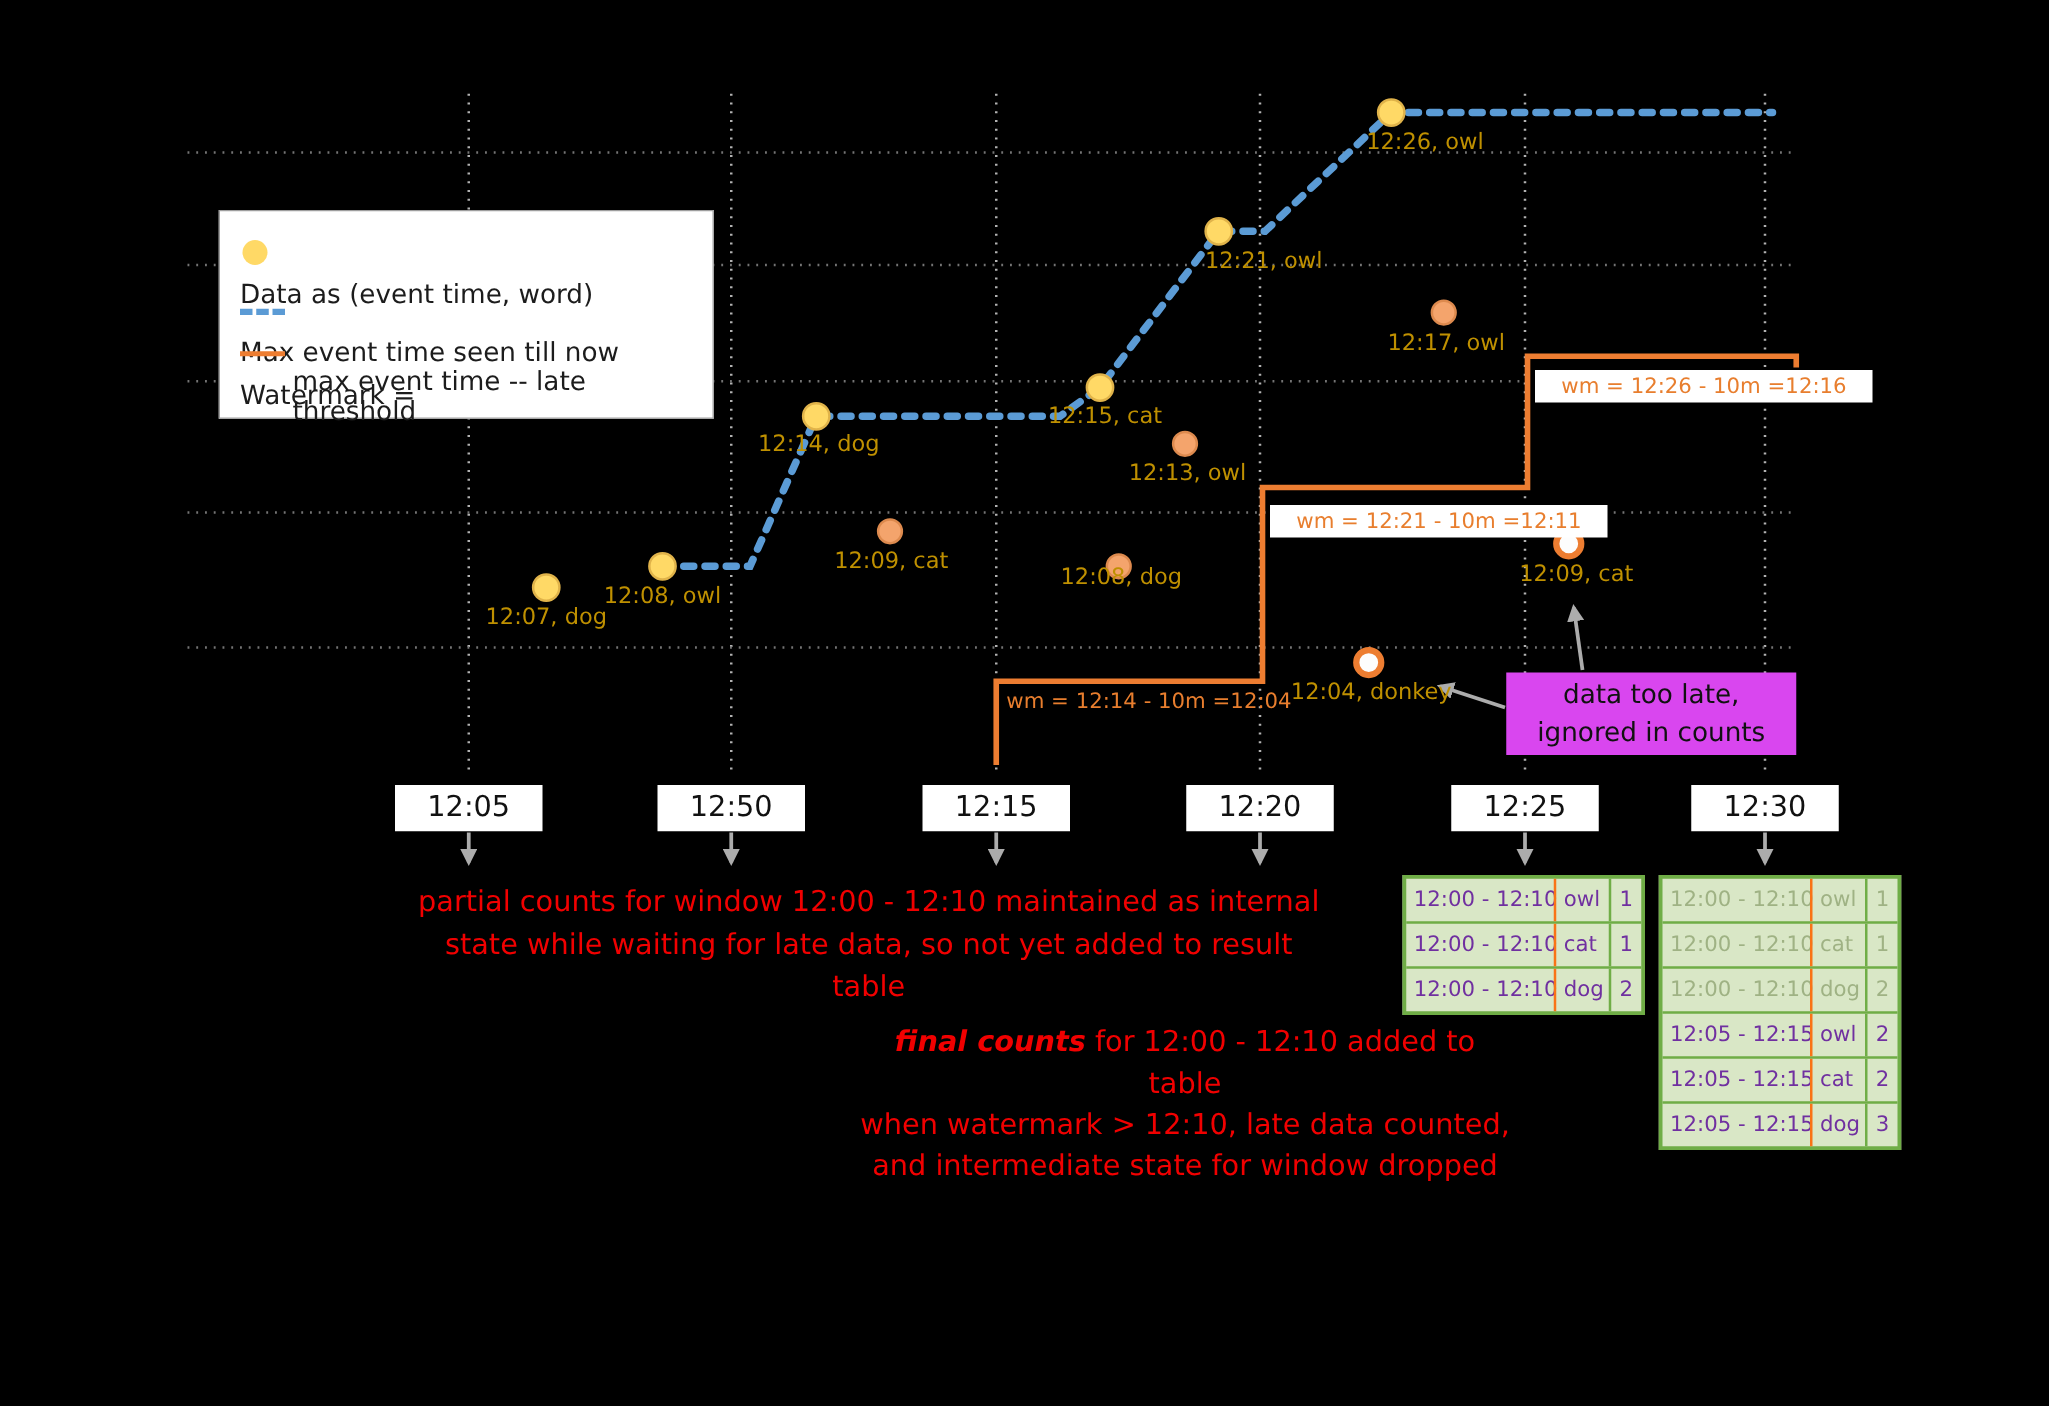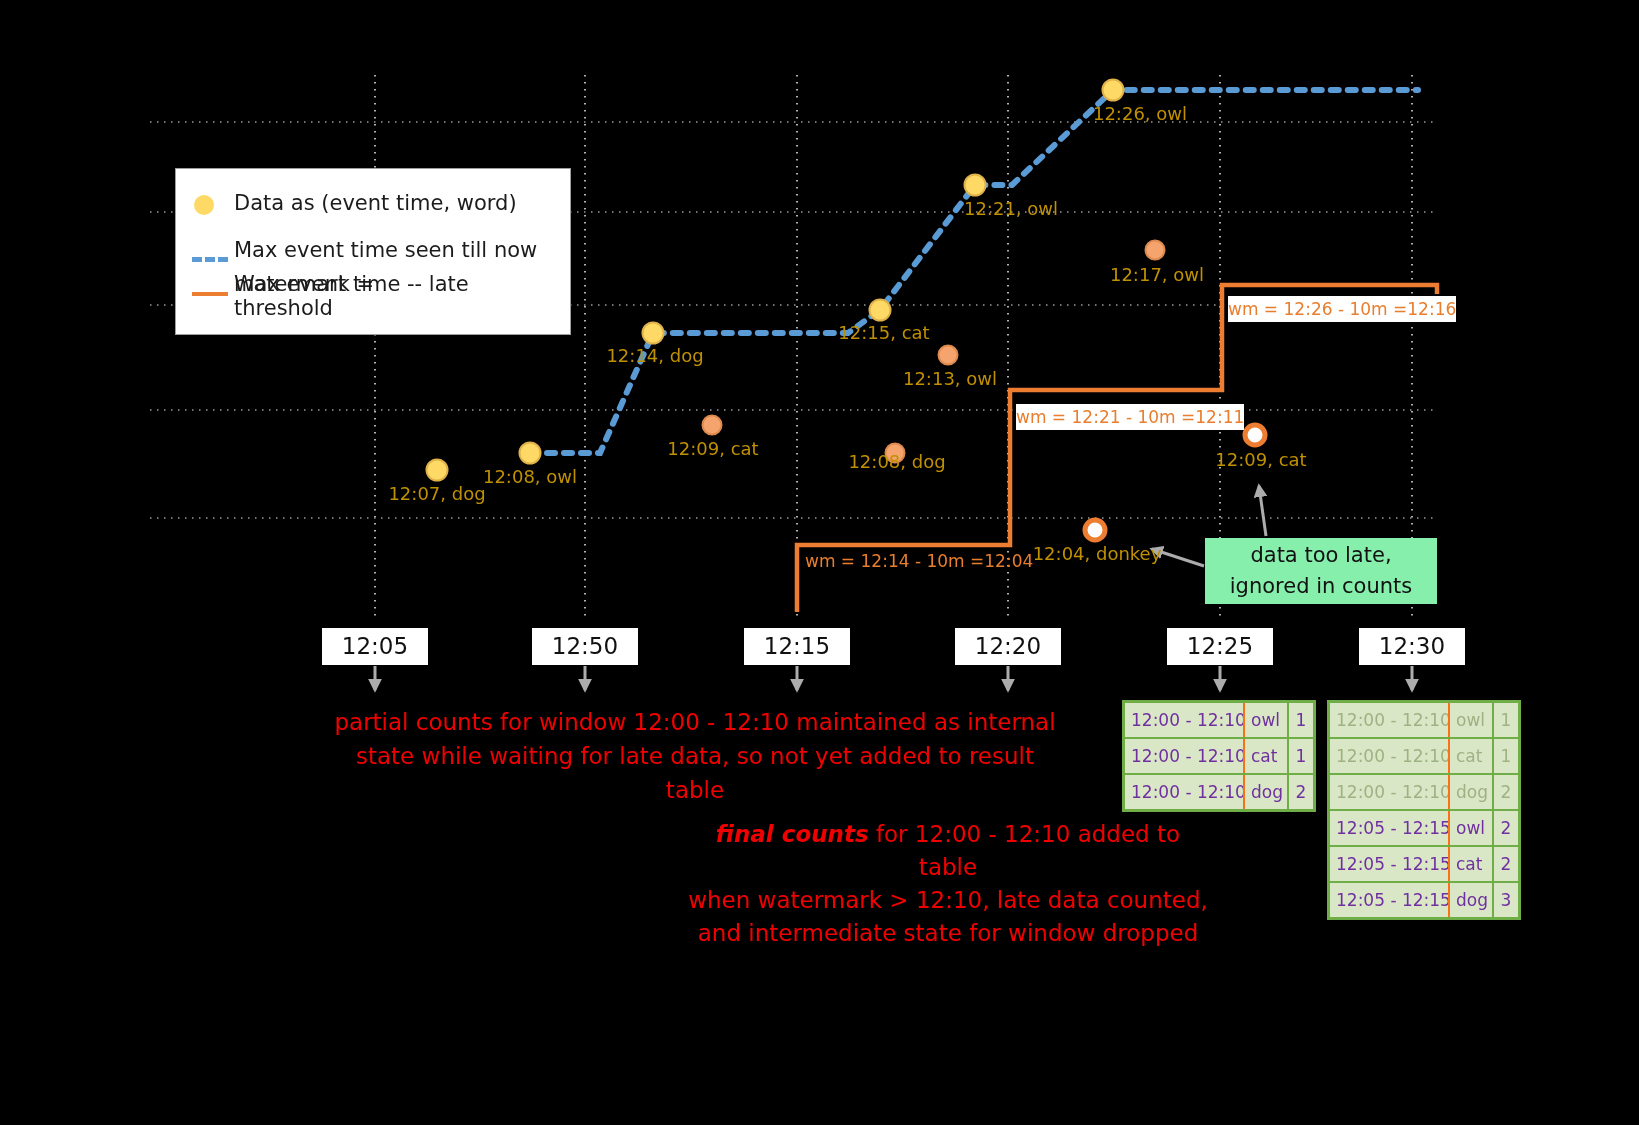--- a/index.html
+++ b/index.html
@@ -11,47 +11,47 @@
   
   .dot{position:absolute;border-radius:50%;transform:translate(-50%,-50%);z-index:5;}
   .dot-ontime{width:23px;height:23px;background:#FFD966;border:2px solid #E0B34A;}
   .dot-late{width:21px;height:21px;background:#F4A46C;border:2px solid #DD8A4E;}
   .dot-toolate{width:25px;height:25px;background:#FDFDFD;border:5px solid #ED7D31;}
   .pt-label{position:absolute;transform:translateX(-50%);color:#BF9000;font-size:18px;
             white-space:nowrap;z-index:6;}
 
   
   .wm-label{position:absolute;color:#E87E2E;font-size:17px;white-space:nowrap;z-index:6;}
-  .wm-label.boxed{background:#FFFFFF;padding:3px 0;}
+  .wm-label.boxed{background:#FFFFFF;padding:3px 21px;}
 
   
   .legend{position:absolute;left:175px;top:168px;width:396px;background:#FFFFFF;
           border:1px solid #9E9E9E;padding:12px 16px 14px;z-index:8;}
-  .legend-row{display:flex;align-items:flex-end;height:34px;color:#1C1C1C;font-size:21px;}
+  .legend-row{display:flex;align-items:flex-start;height:34px;color:#1C1C1C;font-size:21px;flex-direction:column;}
   .legend-marker{flex:0 0 42px;display:flex;align-items:center;}
   .legend-dot{width:20px;height:20px;border-radius:50%;margin-left:2px;}
   .legend-dot.ontime{background:#FFD966;}
   .legend-dot.late{background:#F4A46C;}
   .legend-dot.toolate{background:#FFFFFF;border:4px solid #ED7D31;}
   .legend-line{width:36px;height:0;}
   .legend-line.dashed{border-top:5px dashed #5B9BD5;}
   .legend-line.solid{border-top:4px solid #ED7D31;}
   .legend-gap{height:13px;}
   .legend-row.cont{height:27px;padding-left:42px;margin-top:-3px;}
 
   
-  .tick-box{position:absolute;top:628px;transform:translateX(-50%);width:106px;height:37px;
+  .tick-box{position:absolute;top:628px;transform:translateX(-50%);width:118px;height:37px;
             background:#FFFFFF;color:#111;font-size:23px;line-height:37px;text-align:center;z-index:6;}
 
   
   .note-red{position:absolute;color:#F10000;font-size:23px;text-align:center;line-height:34px;z-index:6;}
   .note-red .em{font-weight:bold;font-style:italic;}
 
   
-  .too-late-box{position:absolute;left:1205px;top:538px;width:232px;height:66px;background:#86efac;
+  .too-late-box{position:absolute;left:1205px;top:538px;width:232px;height:66px;background:#d946ef;
                 color:#111;font-size:21px;text-align:center;line-height:31px;padding-top:2px;z-index:7;}
 
   
   .result-table{position:absolute;border:3px solid #6FAD46;background:#D9E7C6;z-index:6;}
   .rt-row{display:flex;}
   .rt-row + .rt-row{border-top:2px solid #6FAD46;}
   .rt-cell{padding:4px 6px;font-size:17px;line-height:26px;color:#7030A0;white-space:nowrap;}
   .rt-cell.window{width:118px;}
   .rt-cell.word{width:44px;border-left:2px solid #f97316;}
   .rt-cell.count{width:26px;border-left:2px solid #6FAD46;text-align:center;}

